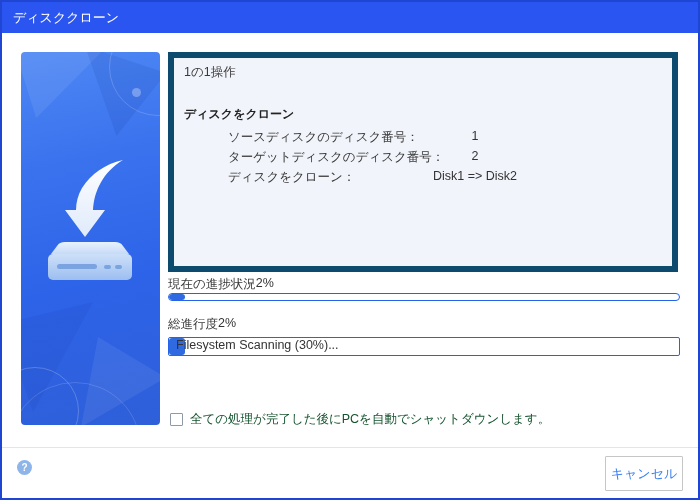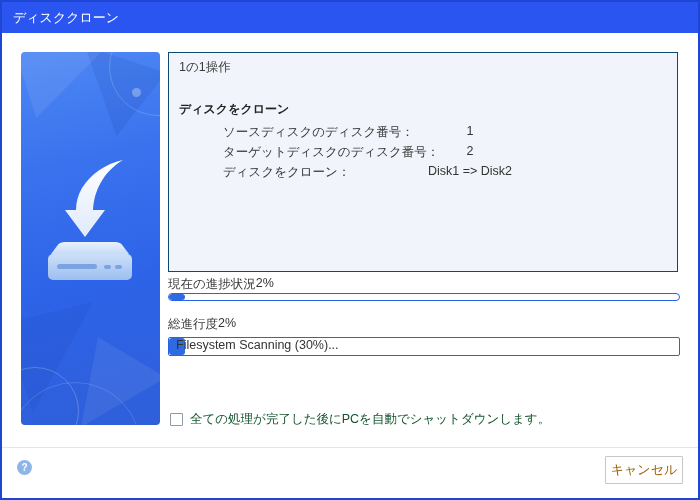--- a/index.html
+++ b/index.html
@@ -27,21 +27,21 @@
   .poly.p4{left:60px;top:285px;width:85px;height:90px;background:rgba(255,255,255,0.07);clip-path:polygon(20% 0,100% 45%,0 100%);}
   .ring{position:absolute;border-radius:50%;border:1px solid rgba(255,255,255,0.22);}
   .ring.r1{width:86px;height:86px;left:-30px;top:315px;}
   .ring.r2{width:130px;height:130px;left:-12px;top:330px;border-color:rgba(255,255,255,0.15);}
   .ring.r3{width:96px;height:96px;left:88px;top:-34px;border-color:rgba(255,255,255,0.18);}
   .dot{position:absolute;width:9px;height:9px;border-radius:50%;background:rgba(255,255,255,0.30);left:111px;top:36px;}
   .icon-wrap{position:absolute;left:14px;top:106px;width:110px;height:140px;}
   
   .info-box{
     position:absolute;left:166px;top:50px;width:510px;height:220px;box-sizing:border-box;
-    background:#f1f4fa;border:1px solid #0c4a6e;padding:6px 10px;
+    background:#f1f4fa;border:6px solid #0c4a6e;padding:6px 10px;
   }
   .op-counter{font-size:12.5px;color:#3b3b3b;}
   .task-title{font-size:12px;font-weight:bold;color:#222;margin-top:25px;}
   .detail-row{position:relative;margin-left:44px;margin-top:6px;height:14px;font-size:12.5px;color:#3b3b3b;}
   .detail-row .val{position:absolute;left:197px;top:0;width:100px;text-align:center;color:#333;}
   
   .prog-row{position:absolute;left:166px;width:512px;display:flex;justify-content:flex-start;font-size:12.5px;color:#3b3b3b;}
   .prog-row .pct{color:#333;}
   .row-current{top:274px;}
   .row-total{top:314px;}
@@ -55,23 +55,23 @@
   .checkbox{width:13px;height:13px;box-sizing:border-box;border:1px solid #8f9aa6;background:#fff;border-radius:1px;}
   .check-label{margin-left:7px;font-size:12.5px;color:#14532d;}
   
   .divider{position:absolute;left:0;right:0;top:445px;height:1px;background:#e3e5e9;}
   .help-btn{
     position:absolute;left:15px;top:458px;width:15px;height:15px;border-radius:50%;
     background:#8db5ea;color:#fff;font-size:10px;font-weight:bold;
     display:flex;align-items:center;justify-content:center;cursor:pointer;
   }
   .cancel-btn{
-    position:absolute;left:603px;top:454px;width:78px;height:28px;box-sizing:border-box;
+    position:absolute;left:603px;top:454px;width:78px;height:35px;box-sizing:border-box;
     background:#fff;border:1px solid #c6c6c6;border-radius:1px;
-    font-size:13px;color:#a16207;display:flex;align-items:center;justify-content:center;cursor:pointer;
+    font-size:13px;color:#3b82f6;display:flex;align-items:center;justify-content:center;cursor:pointer;
     font-family:"Liberation Sans","DejaVu Sans",sans-serif;
   }
 </style>
 </head>
 <body>
 
 <div class="window">
 
   <div class="titlebar">
     <span class="title">ディスククローン</span>

